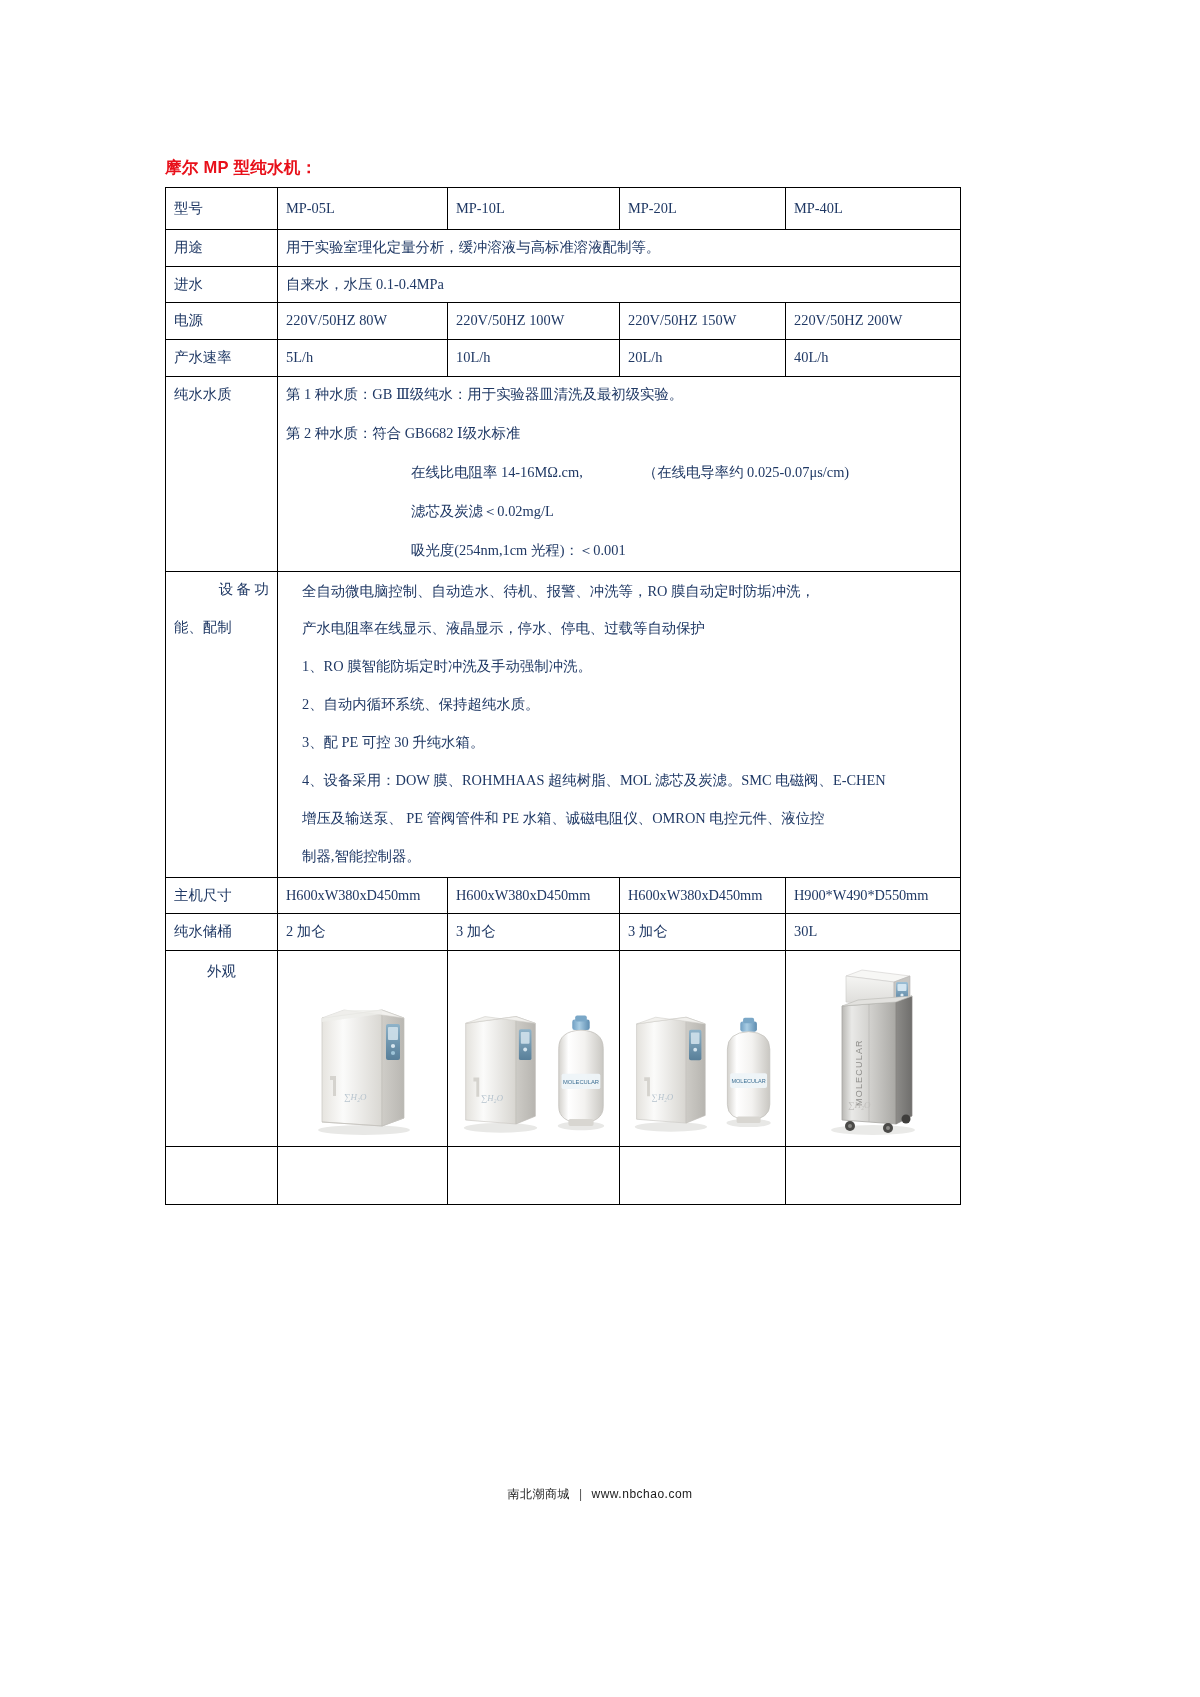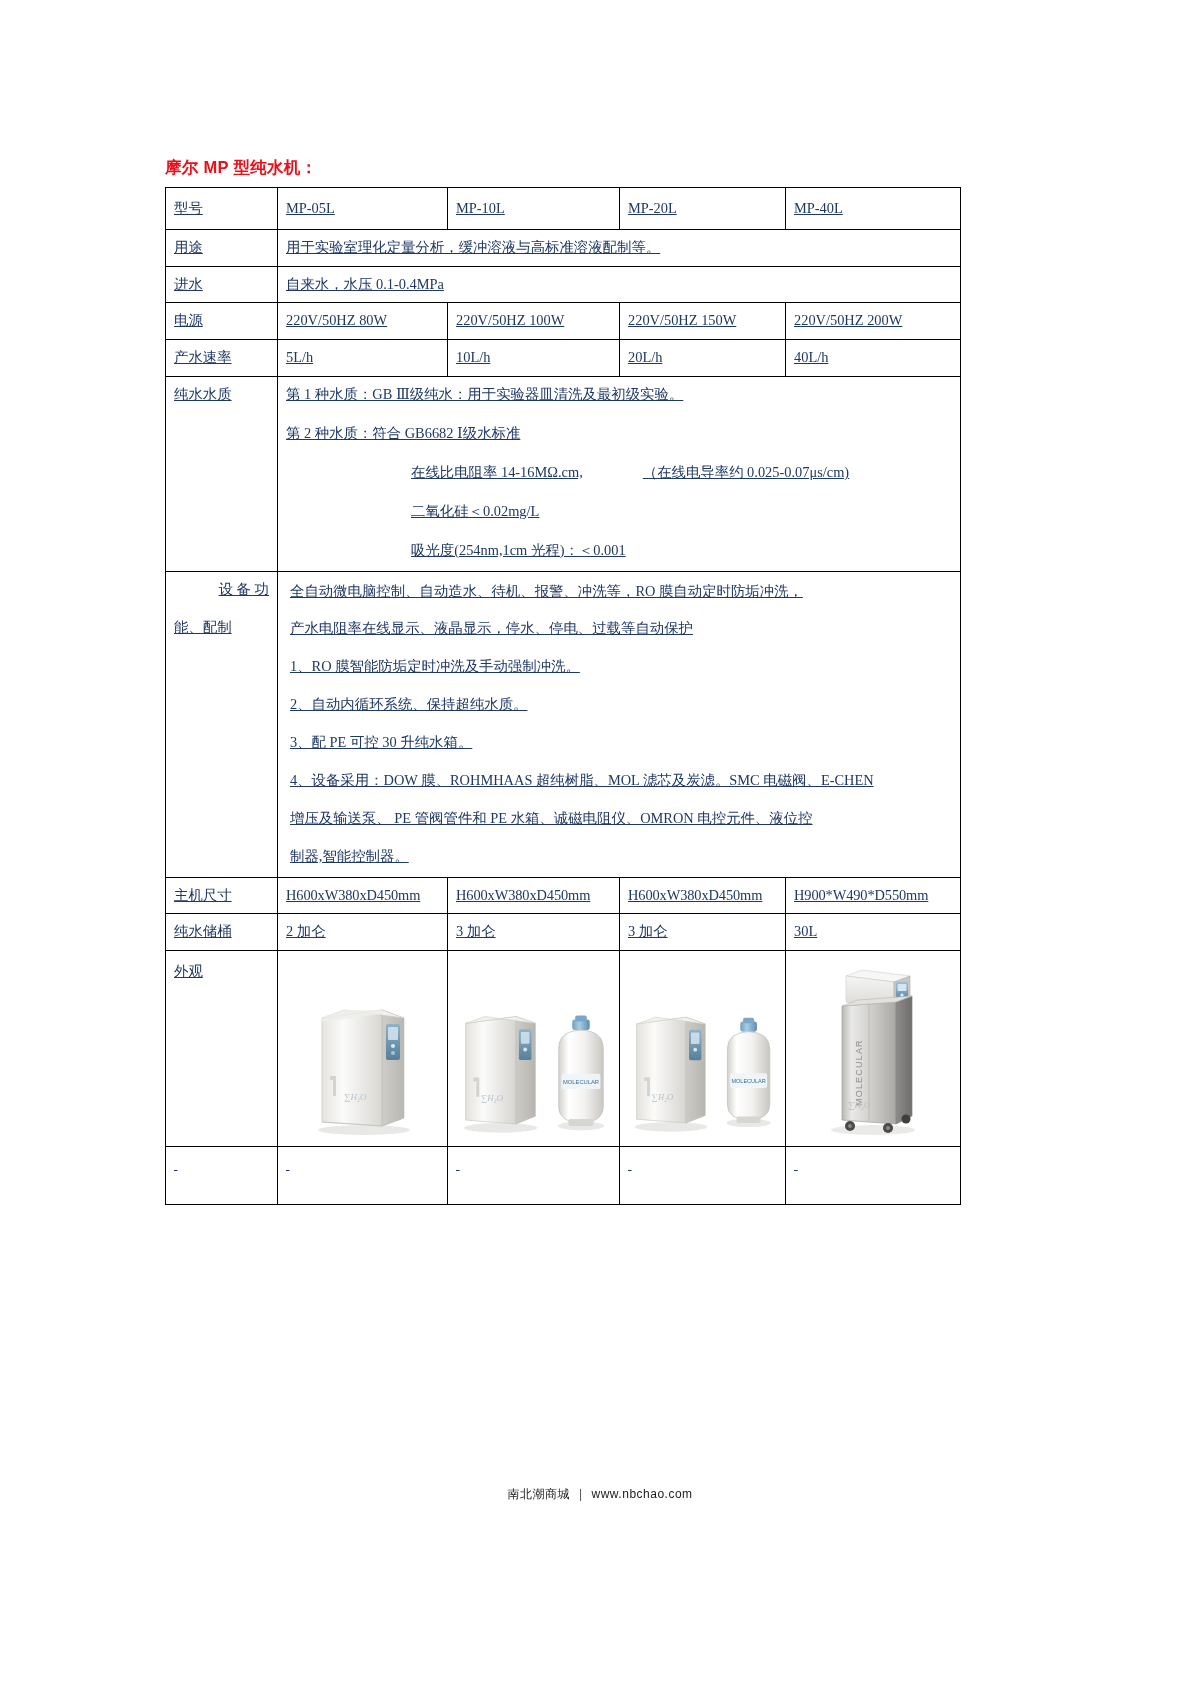--- a/index.html
+++ b/index.html
@@ -35,21 +35,20 @@
     color: #e8101a;
     letter-spacing: 0.3px;
     margin-bottom: 9px;
     line-height: 1.2;
   }
   table.spec {
     border-collapse: collapse;
     width: 795px;
     table-layout: fixed;
     background: #fff;
-    text-decoration: underline;
   }
   table.spec td {
     border: 1px solid #000000;
     padding: 7px 8px 8px 8px;
     vertical-align: top;
     font-size: 14.4px;
     line-height: 1.45;
     color: #1f3864;
     font-family: "Liberation Serif", "DejaVu Serif", serif;
   }
@@ -76,31 +75,31 @@
     font-size: 15px;
   }
   .pad-row td { padding-top: 10px; padding-bottom: 10px; }
 
   .wq-cell p { margin: 0 0 0 0; }
   .wq-cell .line { margin-bottom: 18px; }
   .wq-cell .line:last-child { margin-bottom: 2px; }
   .wq-indent { padding-left: 125px; }
   .wq-gap { display: inline-block; width: 60px; }
 
-  .func-cell .fline { margin: 0 0 17px 4px; }
+  .func-cell .fline { margin: 0 0 17px 16px; }
   .func-cell .fline:last-child { margin-bottom: 2px; }
   .func-cell { padding-top: 9px !important; }
 
   .small-mono {
     font-size: 12.6px;
     letter-spacing: -0.1px;
   }
   .tank-cell { font-size: 13.6px; }
 
-  .appearance-row td { height: 196px; }
+  .appearance-row td { height: 196px; text-align: center; }
   .appearance-label { padding-top: 10px !important; }
   .spacer-row td { height: 58px; }
 
   .prod-wrap {
     display: flex;
     align-items: flex-end;
     justify-content: center;
     gap: 6px;
     height: 180px;
     padding-top: 8px;
@@ -171,21 +170,21 @@
           <td>20L/h</td>
           <td>40L/h</td>
         </tr>
 
         <tr>
           <td class="label">纯水水质</td>
           <td class="wq-cell" colspan="4">
             <p class="line">第 1 种水质：GB Ⅲ级纯水：用于实验器皿清洗及最初级实验。</p>
             <p class="line">第 2 种水质：符合 GB6682 Ⅰ级水标准</p>
             <p class="line wq-indent"><span>在线比电阻率 14-16MΩ.cm,</span><span class="wq-gap"></span><span>（在线电导率约 0.025-0.07μs/cm)</span></p>
-            <p class="line wq-indent">二氧化硅＜0.02mg/L</p>
+            <p class="line wq-indent">滤芯及炭滤＜0.02mg/L</p>
             <p class="line wq-indent">吸光度(254nm,1cm 光程)：＜0.001</p>
           </td>
         </tr>
 
 
         <tr>
           <td class="label">
             <div class="spread" style="margin-bottom:18px;text-align:right;">设 备 功</div>
             <div>能、配制</div>
           </td>

